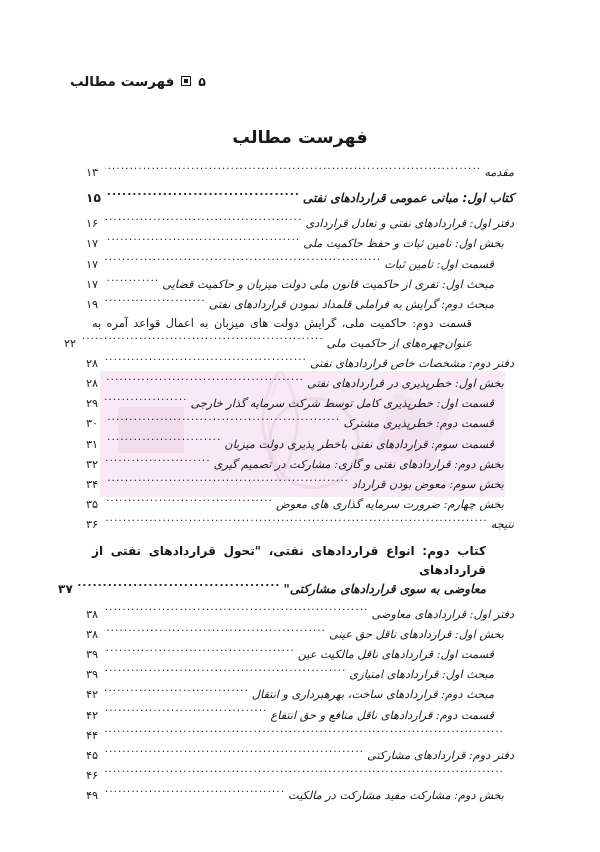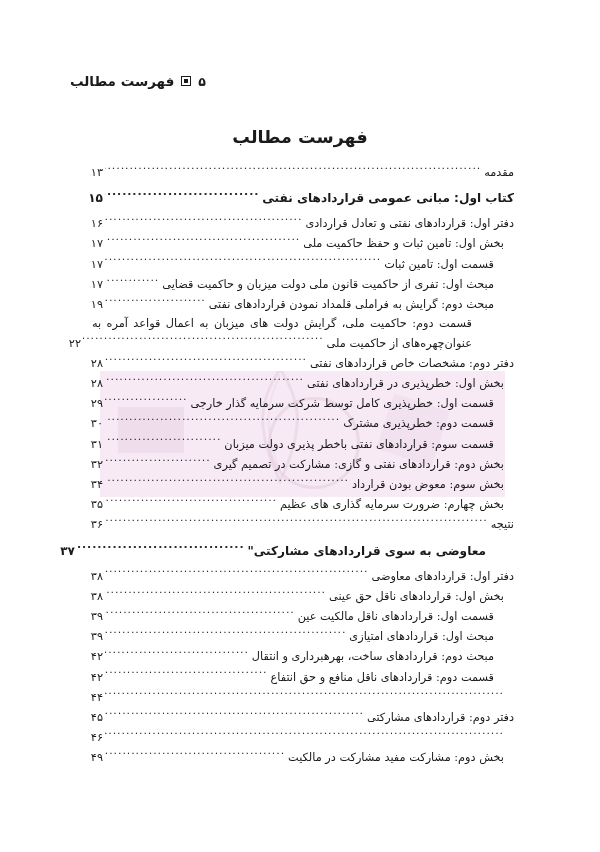--- a/index.html
+++ b/index.html
@@ -159,20 +159,21 @@
     width: 100%;
     direction: rtl;
     font-size: 11.3px;
     line-height: 18.2px;
     white-space: nowrap;
   }
 
   .toc-label {
     flex: 0 0 auto;
     padding-left: 3px;
+    font-style: italic;
   }
 
   .toc-leader {
     flex: 1 1 auto;
     overflow: hidden;
     height: 13px;
     position: relative;
     min-width: 8px;
   }
   .toc-leader::before {
@@ -184,21 +185,21 @@
     font-size: 11px;
     color: #2b2b2b;
     white-space: nowrap;
   }
 
   .toc-page {
     flex: 0 0 auto;
     padding-right: 2px;
     font-size: 11.3px;
     min-width: 17px;
-    text-align: right;
+    text-align: left;
   }
 
   
   .toc-entry.wrapped .toc-first {
     display: block;
     direction: rtl;
     text-align: justify;
     text-align-last: justify;
     font-size: 11.3px;
     line-height: 18.4px;
@@ -362,33 +363,34 @@
       </div>
       <div class="toc-entry level-plain ind-1">
         <div class="toc-line">
           <span class="toc-label">بخش سوم: معوض بودن قرارداد</span>
           <span class="toc-leader"></span>
           <span class="toc-page">۳۴</span>
         </div>
       </div>
       <div class="toc-entry level-plain ind-1">
         <div class="toc-line">
-          <span class="toc-label">بخش چهارم: ضرورت سرمایه گذاری های عظیم</span>
+          <span class="toc-label">بخش چهارم: ضرورت سرمایه گذاری های معوض</span>
           <span class="toc-leader"></span>
           <span class="toc-page">۳۵</span>
         </div>
       </div>
       <div class="toc-entry level-plain ind-0">
         <div class="toc-line">
           <span class="toc-label">نتیجه</span>
           <span class="toc-leader"></span>
           <span class="toc-page">۳۶</span>
         </div>
       </div>
       <div class="toc-entry level-book wrapped ind-0">
+        <div class="toc-first">کتاب دوم: انواع قراردادهای نفتی، "تحول قراردادهای نفتی از قراردادهای</div>
         <div class="toc-line">
           <span class="toc-label">معاوضی به سوی قراردادهای مشارکتی"</span>
           <span class="toc-leader"></span>
           <span class="toc-page">۳۷</span>
         </div>
       </div>
       <div class="toc-entry level-plain ind-0">
         <div class="toc-line">
           <span class="toc-label">دفتر اول: قراردادهای معاوضی</span>
           <span class="toc-leader"></span>

